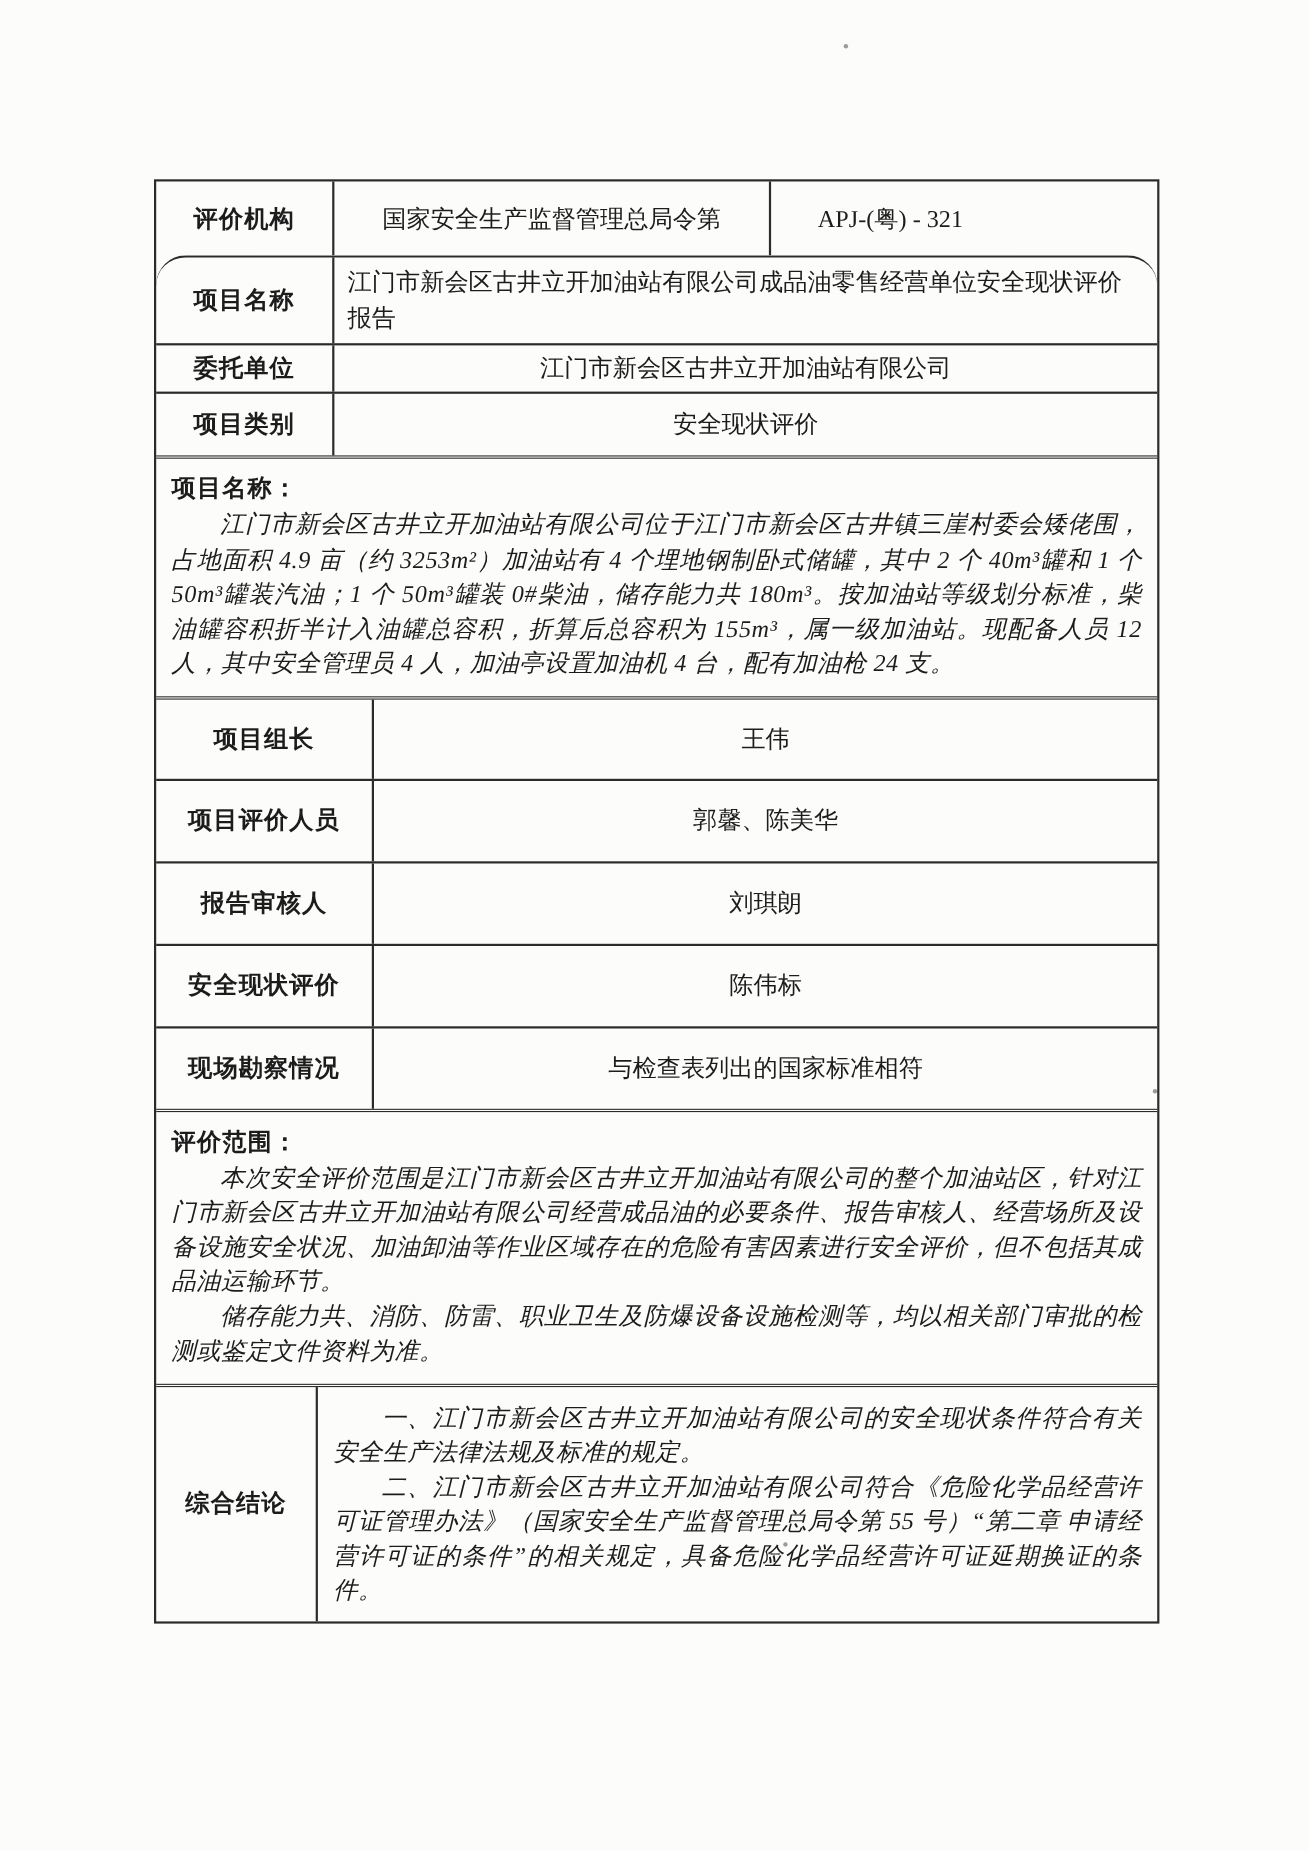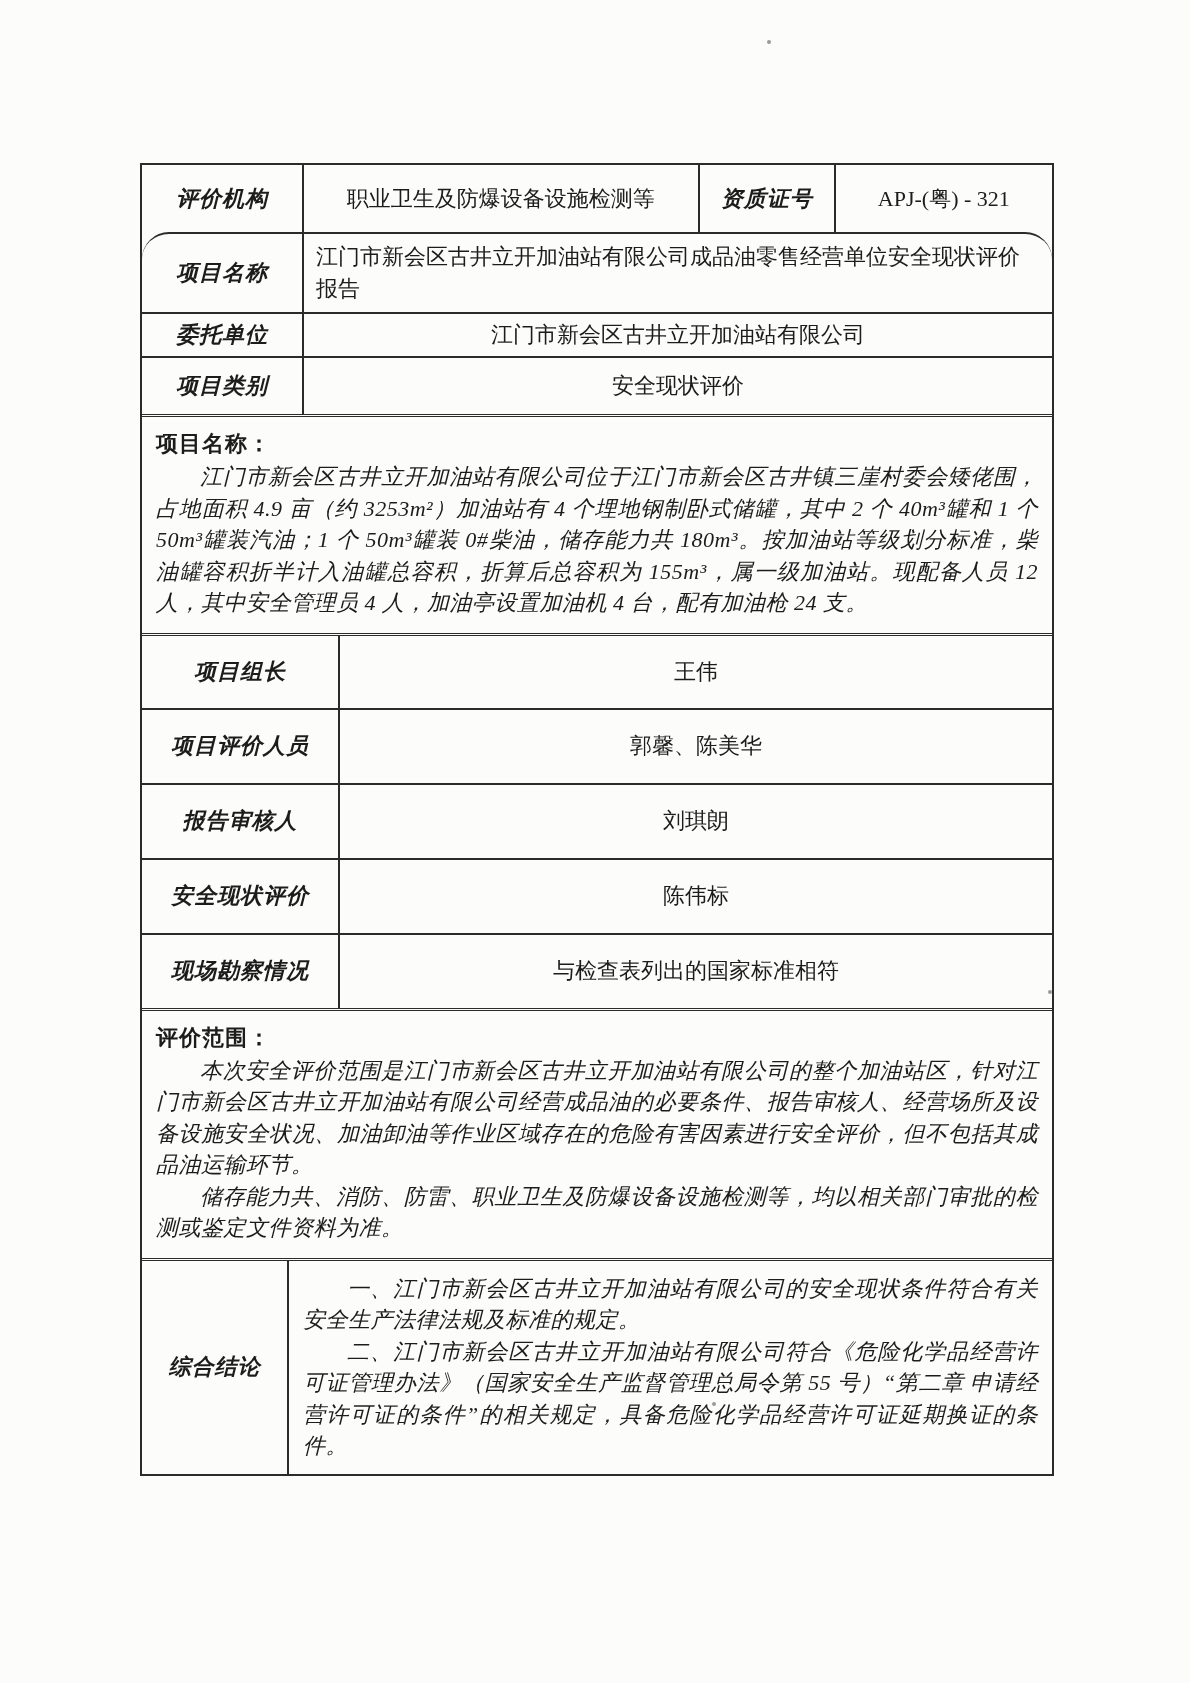--- a/index.html
+++ b/index.html
@@ -34,21 +34,20 @@
     min-height: 100%;
   }
   .cell:first-child { border-left: none; }
   .label {
     font-family: "Liberation Sans", sans-serif;
     font-weight: bold;
     justify-content: center;
     text-align: center;
     letter-spacing: 1px;
     flex-shrink: 0;
-    font-style: italic;
   }
   .value { justify-content: center; text-align: center; }
   .value.left { justify-content: flex-start; text-align: left; }
   .r1 { height: 67px; }
   .r2 { height: 80px; border-radius: 27px; }
   .r3 { height: 44px; justify-content: space-between; }
   .r4 { height: 58px; }
   .w-label  { width: 160px; }
   .w-agency { width: 397px; }
   .w-cert   { width: 136px; }
@@ -92,22 +91,21 @@
 <div class="page">
 
   <div class="speck" style="left:767px; top:40px;"></div>
   <div class="speck" style="left:1048px; top:990px;"></div>
   <div class="speck" style="left:712px; top:1402px;"></div>
 
   <div class="doc-table">
 
     <div class="row r1">
       <div class="cell label w-label">评价机构</div>
-      <div class="cell value w-agency">职业卫生及防爆设备设施检测等</div>
-      <div class="cell label w-cert">资质证号</div>
+      <div class="cell value w-agency">国家安全生产监督管理总局令第</div>
       <div class="cell value w-certno">APJ-(粤) - 321</div>
     </div>
 
     <div class="row r2">
       <div class="cell label w-label">项目名称</div>
       <div class="cell value left w-wide">江门市新会区古井立开加油站有限公司成品油零售经营单位安全现状评价报告</div>
     </div>
 
     <div class="row r3">
       <div class="cell label w-label">委托单位</div>

